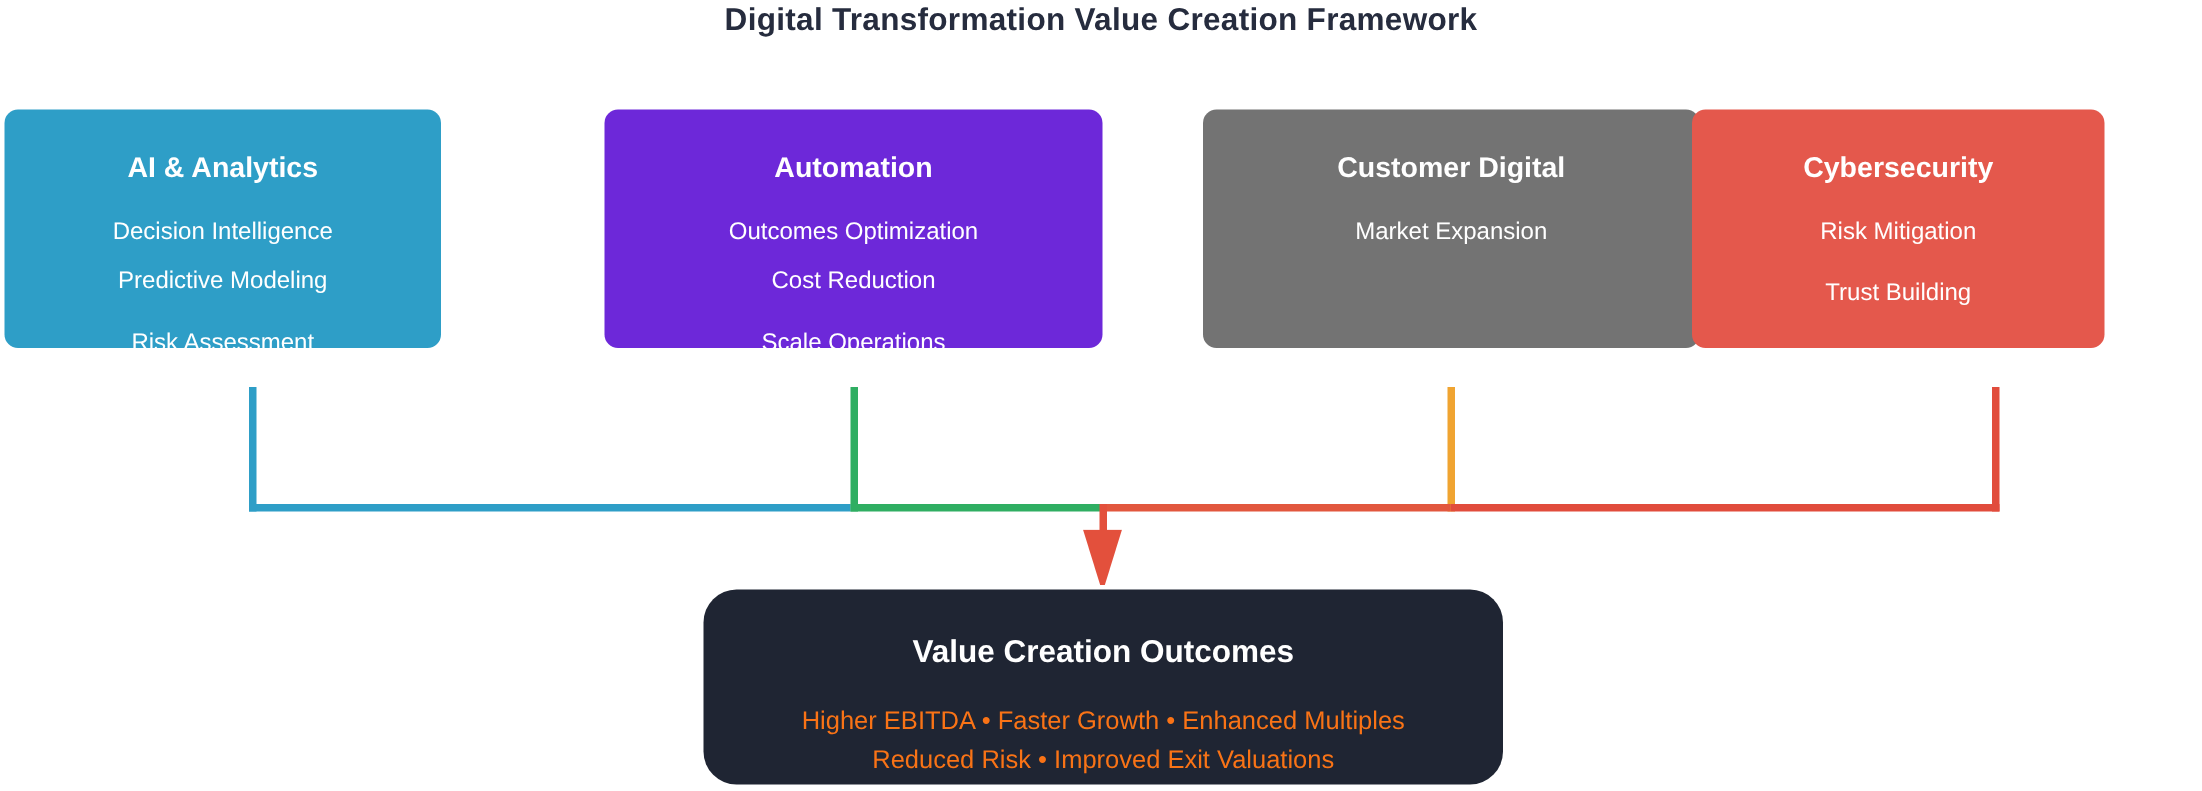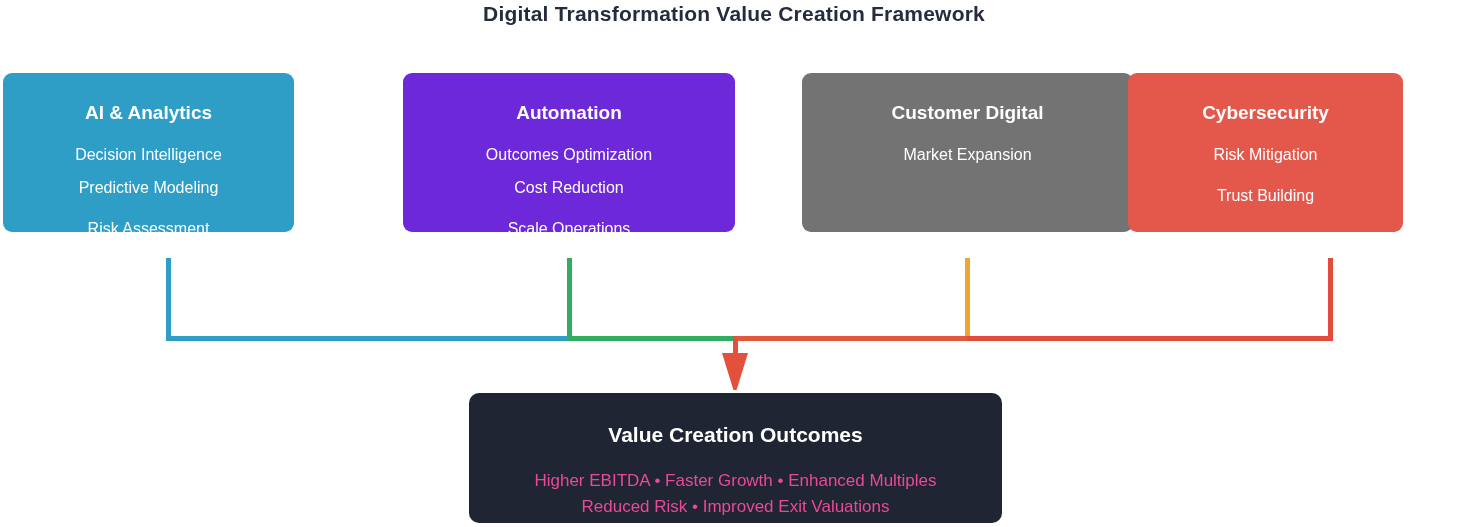--- a/index.html
+++ b/index.html
@@ -91,36 +91,36 @@
     height: 37px;
     clip-path: polygon(0 0, 100% 0, 56% 100%, 44% 100%);
   }
 
   .outcome {
     position: absolute;
     left: 469px;
     top: 393px;
     width: 533px;
     height: 130px;
-    border-radius: 10px;
+    border-radius: 22px;
     box-sizing: border-box;
     padding-top: 31px;
     text-align: center;
     color: #ffffff;
   }
   .outcome-title {
     font-size: 21px;
     font-weight: 700;
     line-height: 22px;
   }
   .outcome-line {
     font-size: 17px;
     font-weight: 400;
     line-height: 17px;
-    color: #ec4899;
+    color: #f97316;
   }
   .outcome-line.first  { margin-top: 26px; }
   .outcome-line.second { margin-top: 9px; }
 </style>
 </head>
 <body>
 
 <div class="canvas">
 
   <div class="diagram-title" style="color: rgb(38, 44, 62);">Digital Transformation Value Creation Framework</div>

